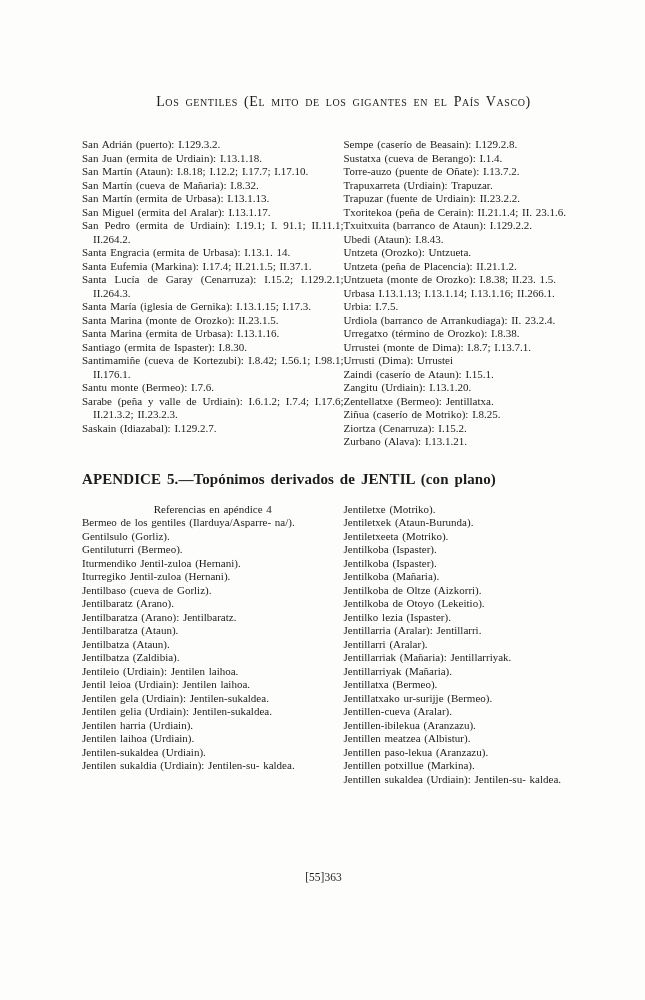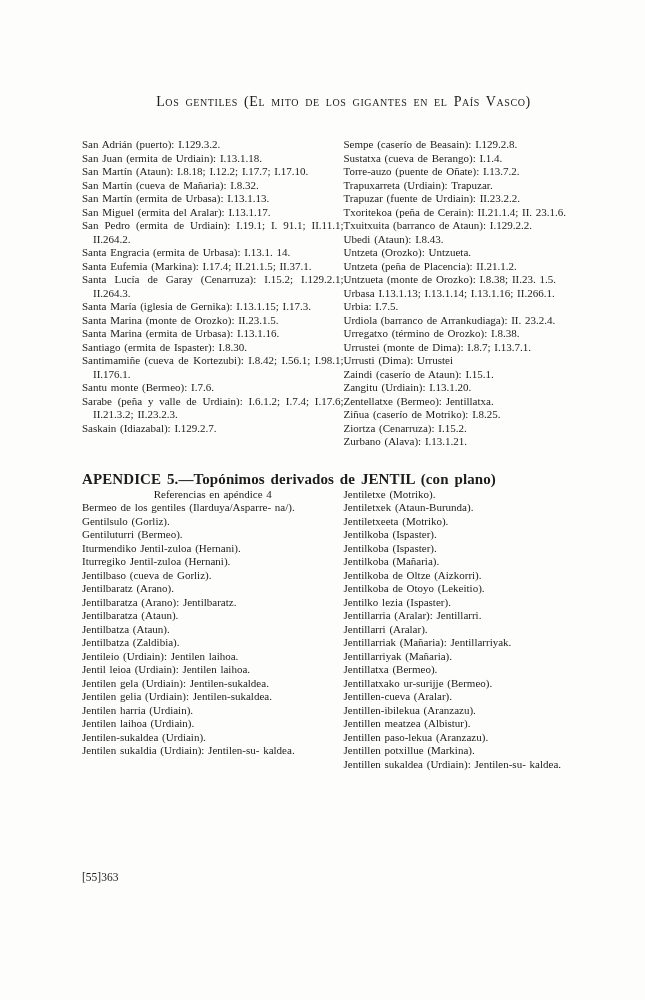--- a/index.html
+++ b/index.html
@@ -47,28 +47,28 @@
     padding-left: 0;
     text-indent: 0;
   }
   .appendix-heading {
     margin: 22px 0 0 0;
     font-size: 15px;
     font-weight: bold;
     word-spacing: 2px;
     letter-spacing: 0.1px;
   }
-  .appendix.columns { }
+  .appendix.columns { margin-top: 15px; }
   .footer {
     position: absolute;
     left: 82px;
     right: 80px;
     top: 871px;
     display: flex;
-    justify-content: flex-start;
+    justify-content: center;
     font-size: 11.5px;
   }
 </style>
 </head>
 <body>
 
 <div class="page">
   <div class="content">
 
     <h1 class="title">Los gentiles (El mito de los gigantes en el País Vasco)</h1>

